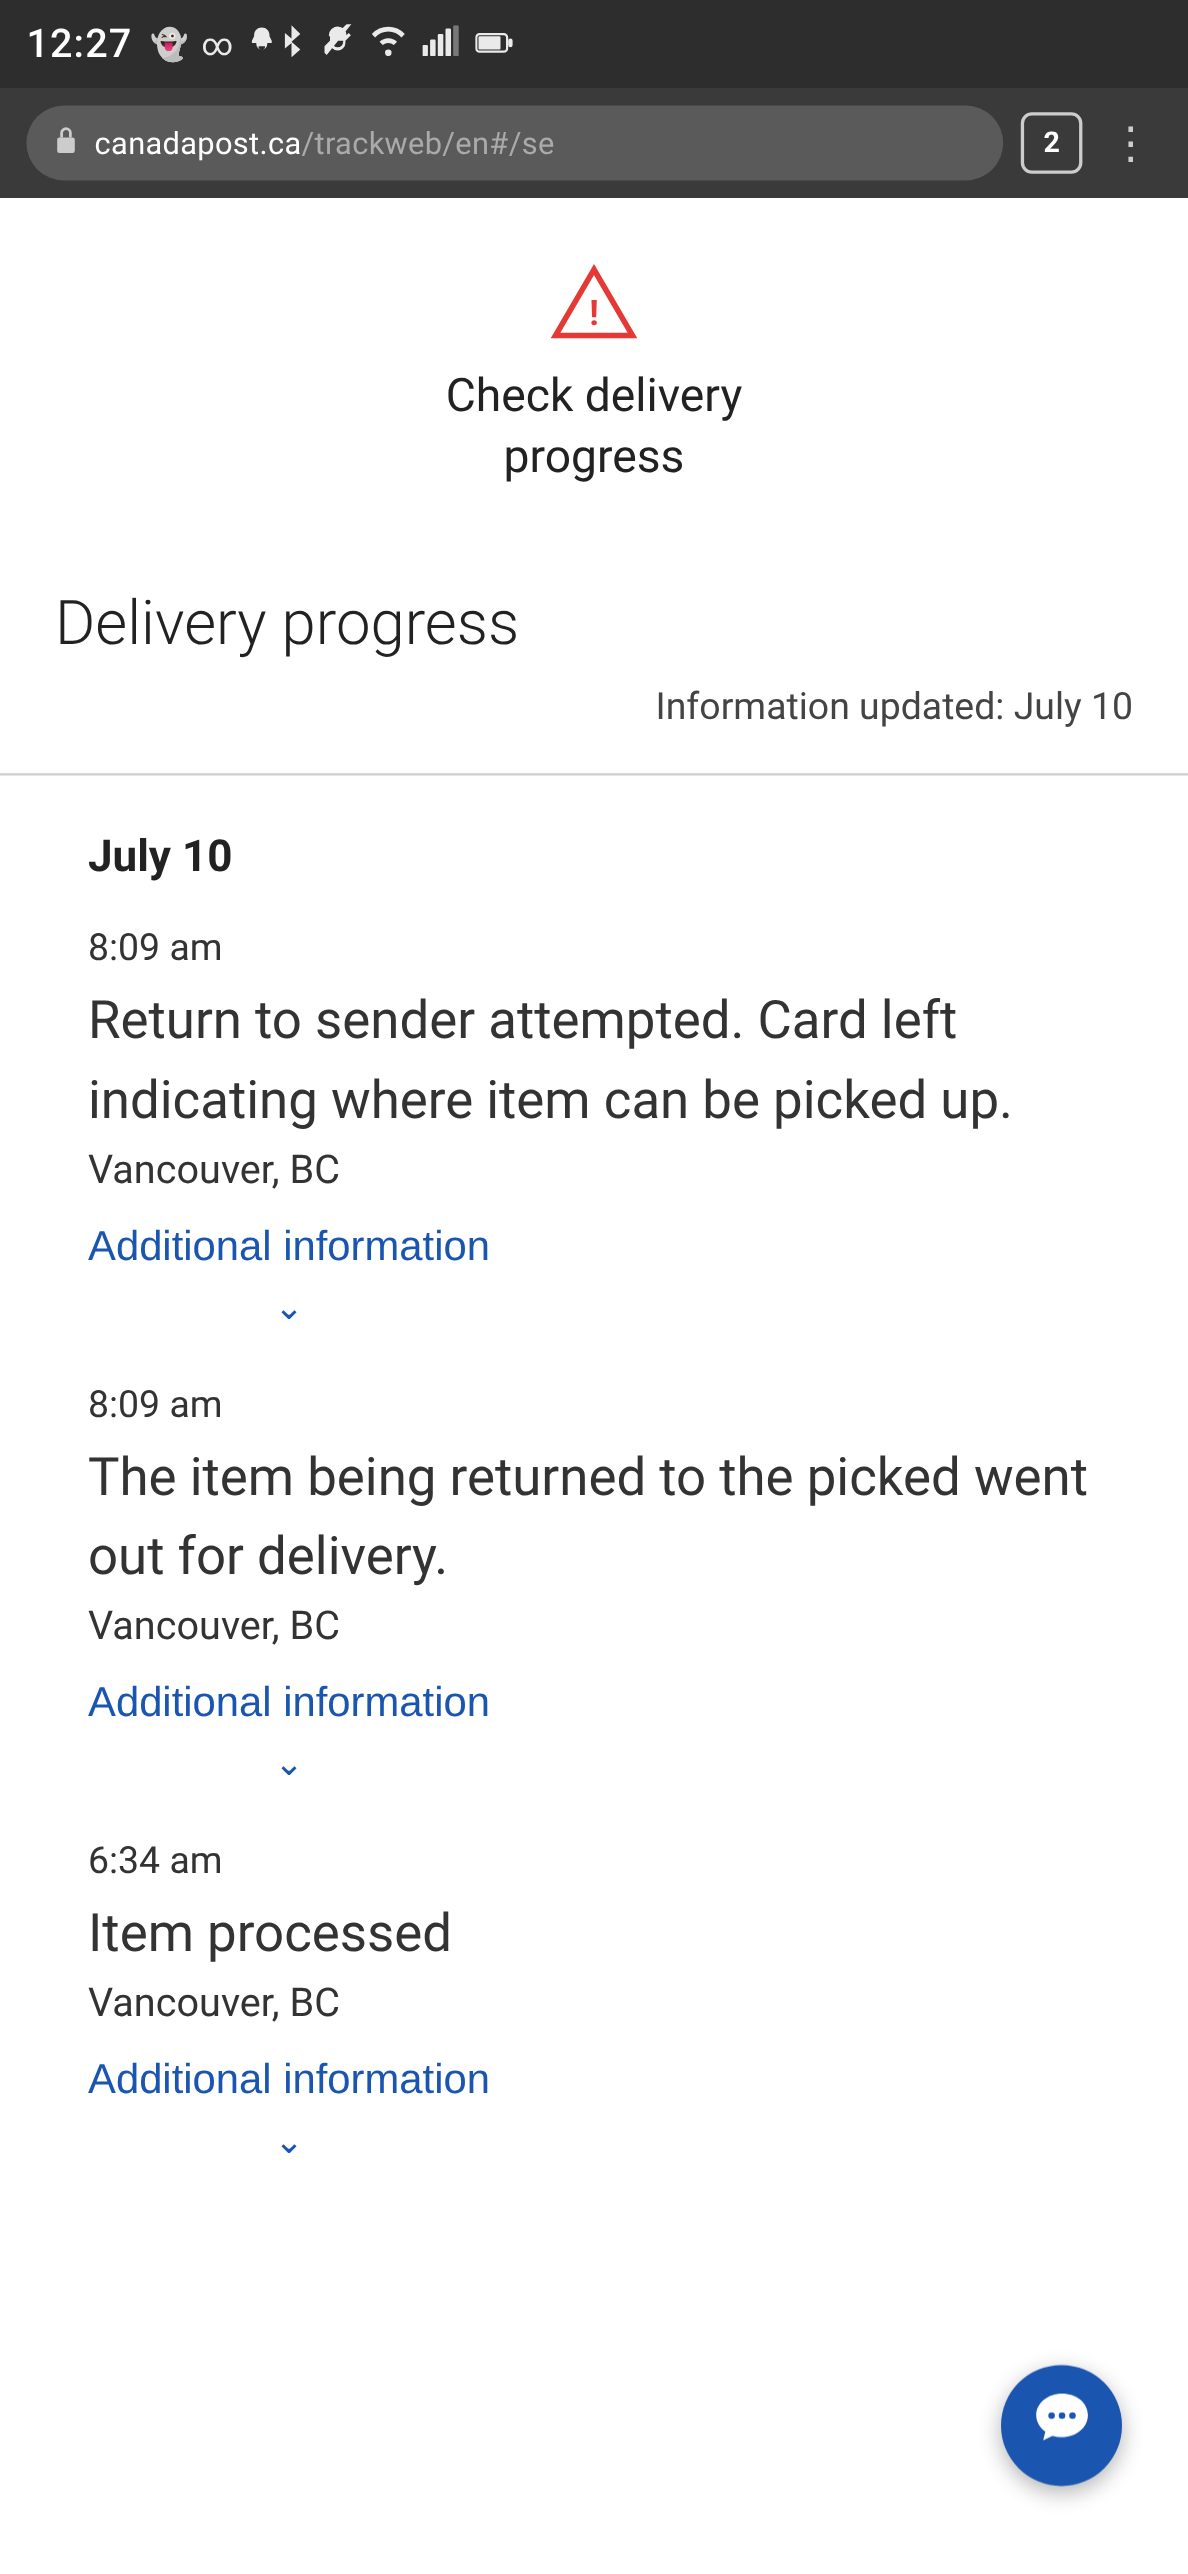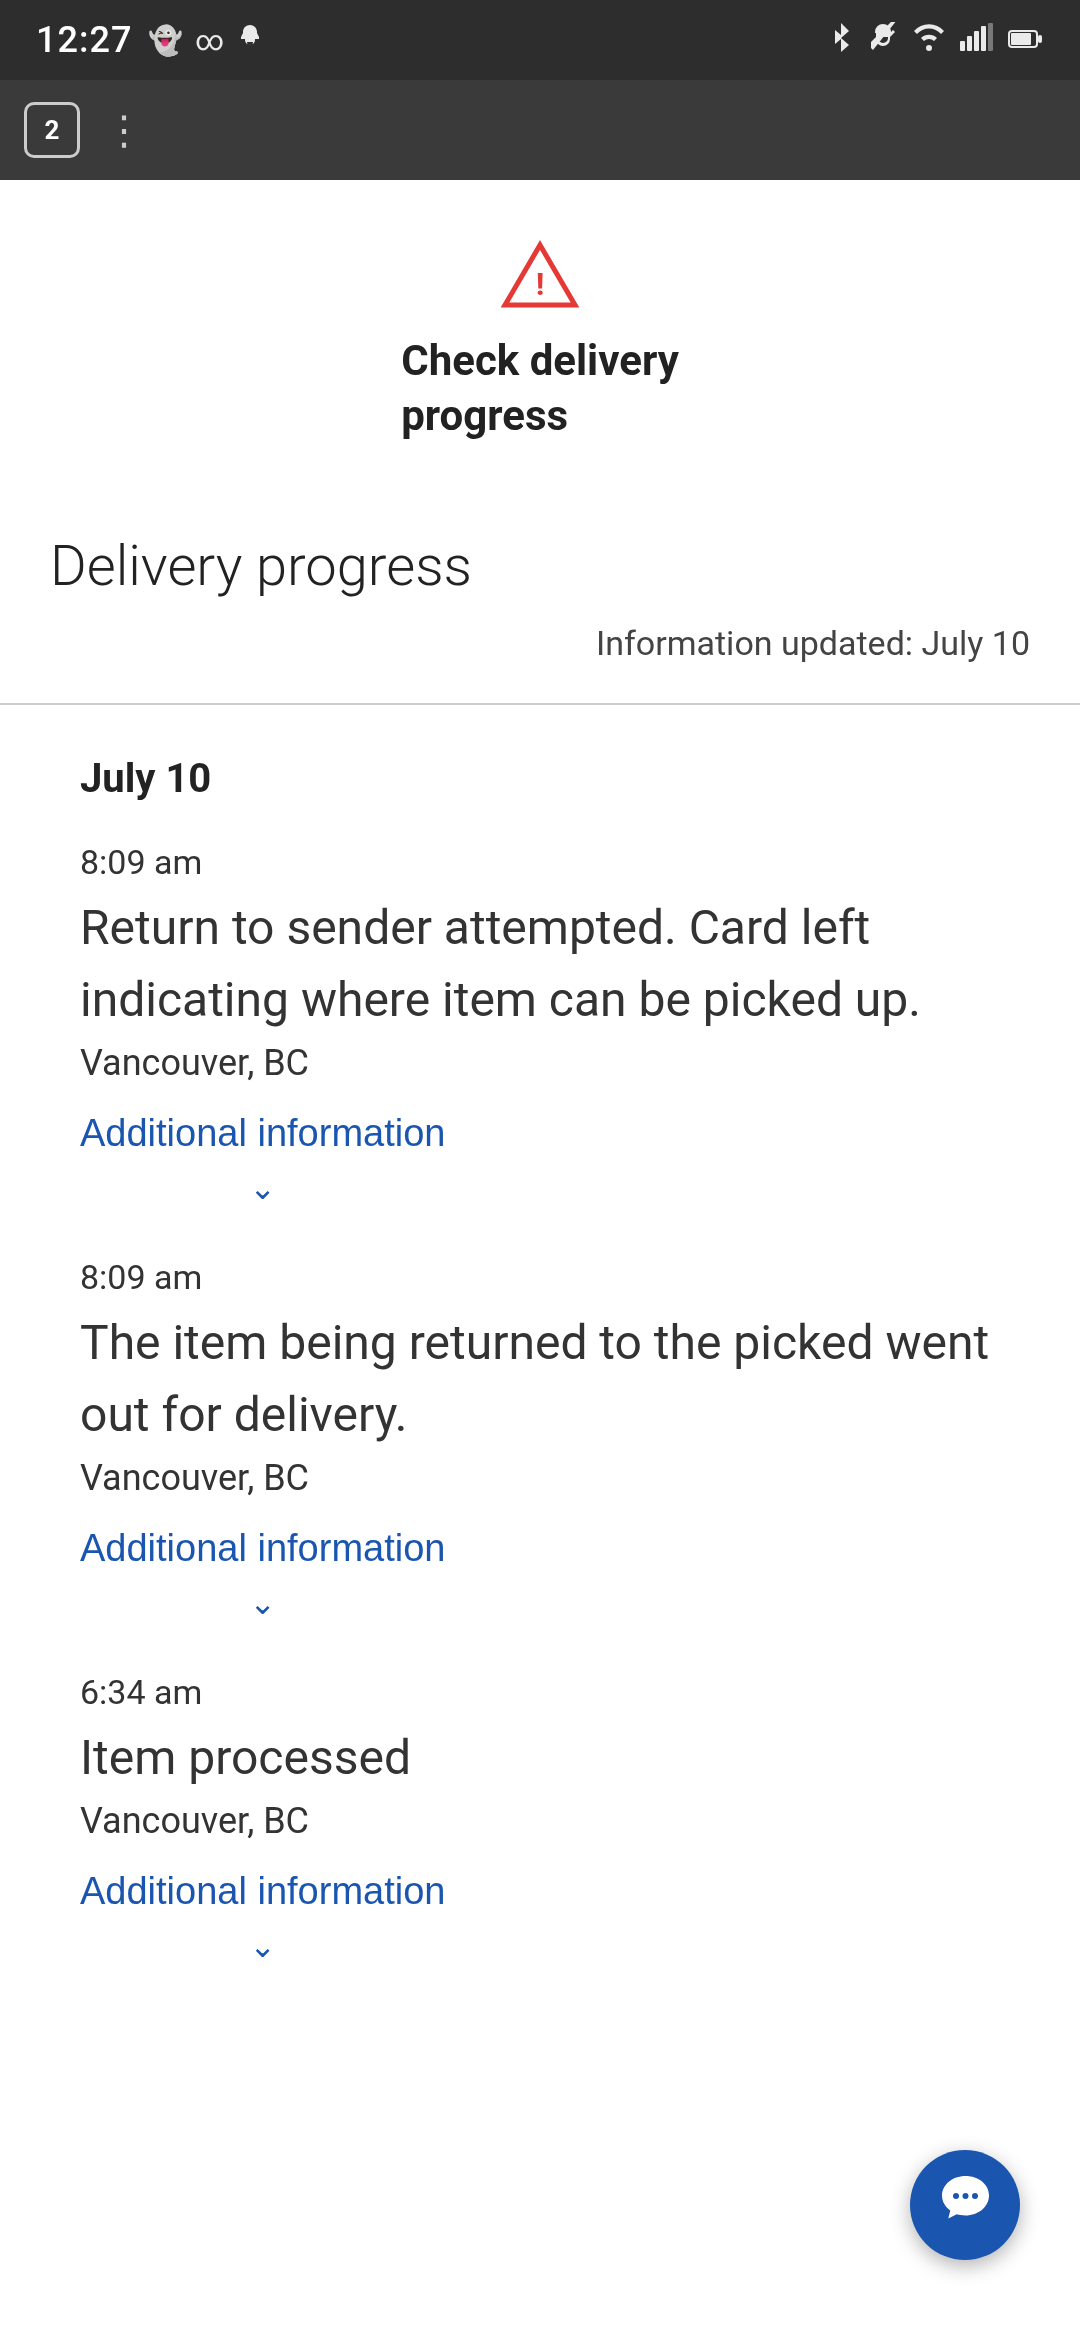--- a/index.html
+++ b/index.html
@@ -17,22 +17,22 @@
       position: relative;
       overflow-x: hidden;
     }
 
     
     .status-bar {
       background: #2d2d2d;
       height: 80px;
       display: flex;
       align-items: center;
-      justify-content: space-between;
-      padding: 0 36px;
+      justify-content: flex-start;
+      padding: 0 24px;
       color: #ffffff;
     }
 
     .status-left {
       display: flex;
       align-items: center;
       gap: 16px;
     }
 
     .status-time {
@@ -137,23 +137,23 @@
       margin-bottom: 20px;
     }
 
     .warning-triangle {
       width: 80px;
       height: 70px;
     }
 
     .header-title {
       font-size: 42px;
-      font-weight: 700;
+      font-weight: 400;
       color: #222222;
-      text-align: left;
+      text-align: center;
       line-height: 1.3;
     }
 
     
     .delivery-section {
       padding: 50px 50px 0;
     }
 
     .delivery-title {
       font-size: 56px;
@@ -297,20 +297,31 @@
       <svg width="36" height="22" viewBox="0 0 36 22" fill="white">
         <rect x="1" y="3" width="28" height="16" rx="3" stroke="white" stroke-width="2" fill="none"></rect>
         <rect x="3" y="5" width="20" height="12" rx="1" fill="white"></rect>
         <rect x="30" y="7" width="4" height="8" rx="2" fill="white"></rect>
       </svg>
     </span>
   </div>
 </div>
 
 <div class="browser-bar">
+  <div class="address-bar">
+    <span class="lock-icon">
+      <svg width="24" height="28" viewBox="0 0 24 28" fill="#cccccc">
+        <rect x="4" y="12" width="16" height="14" rx="2"></rect>
+        <path d="M8 12V8a4 4 0 018 0v4" stroke="#cccccc" stroke-width="2.5" fill="none"></path>
+      </svg>
+    </span>
+    <span class="address-text">
+      <span>canadapost.ca</span><span class="gray-part">/trackweb/en#/se</span>
+    </span>
+  </div>
   <div class="tab-count">2</div>
   <div class="menu-dots">⋮</div>
 </div>
 
 <div class="page-content">
 
   <div class="header-section">
     <div class="warning-icon-container">
       <svg class="warning-triangle" viewBox="0 0 80 70" fill="none" xmlns="http://www.w3.org/2000/svg">
         <path d="M40 5L75 65H5L40 5Z" stroke="#e53935" stroke-width="5" fill="none"></path>

